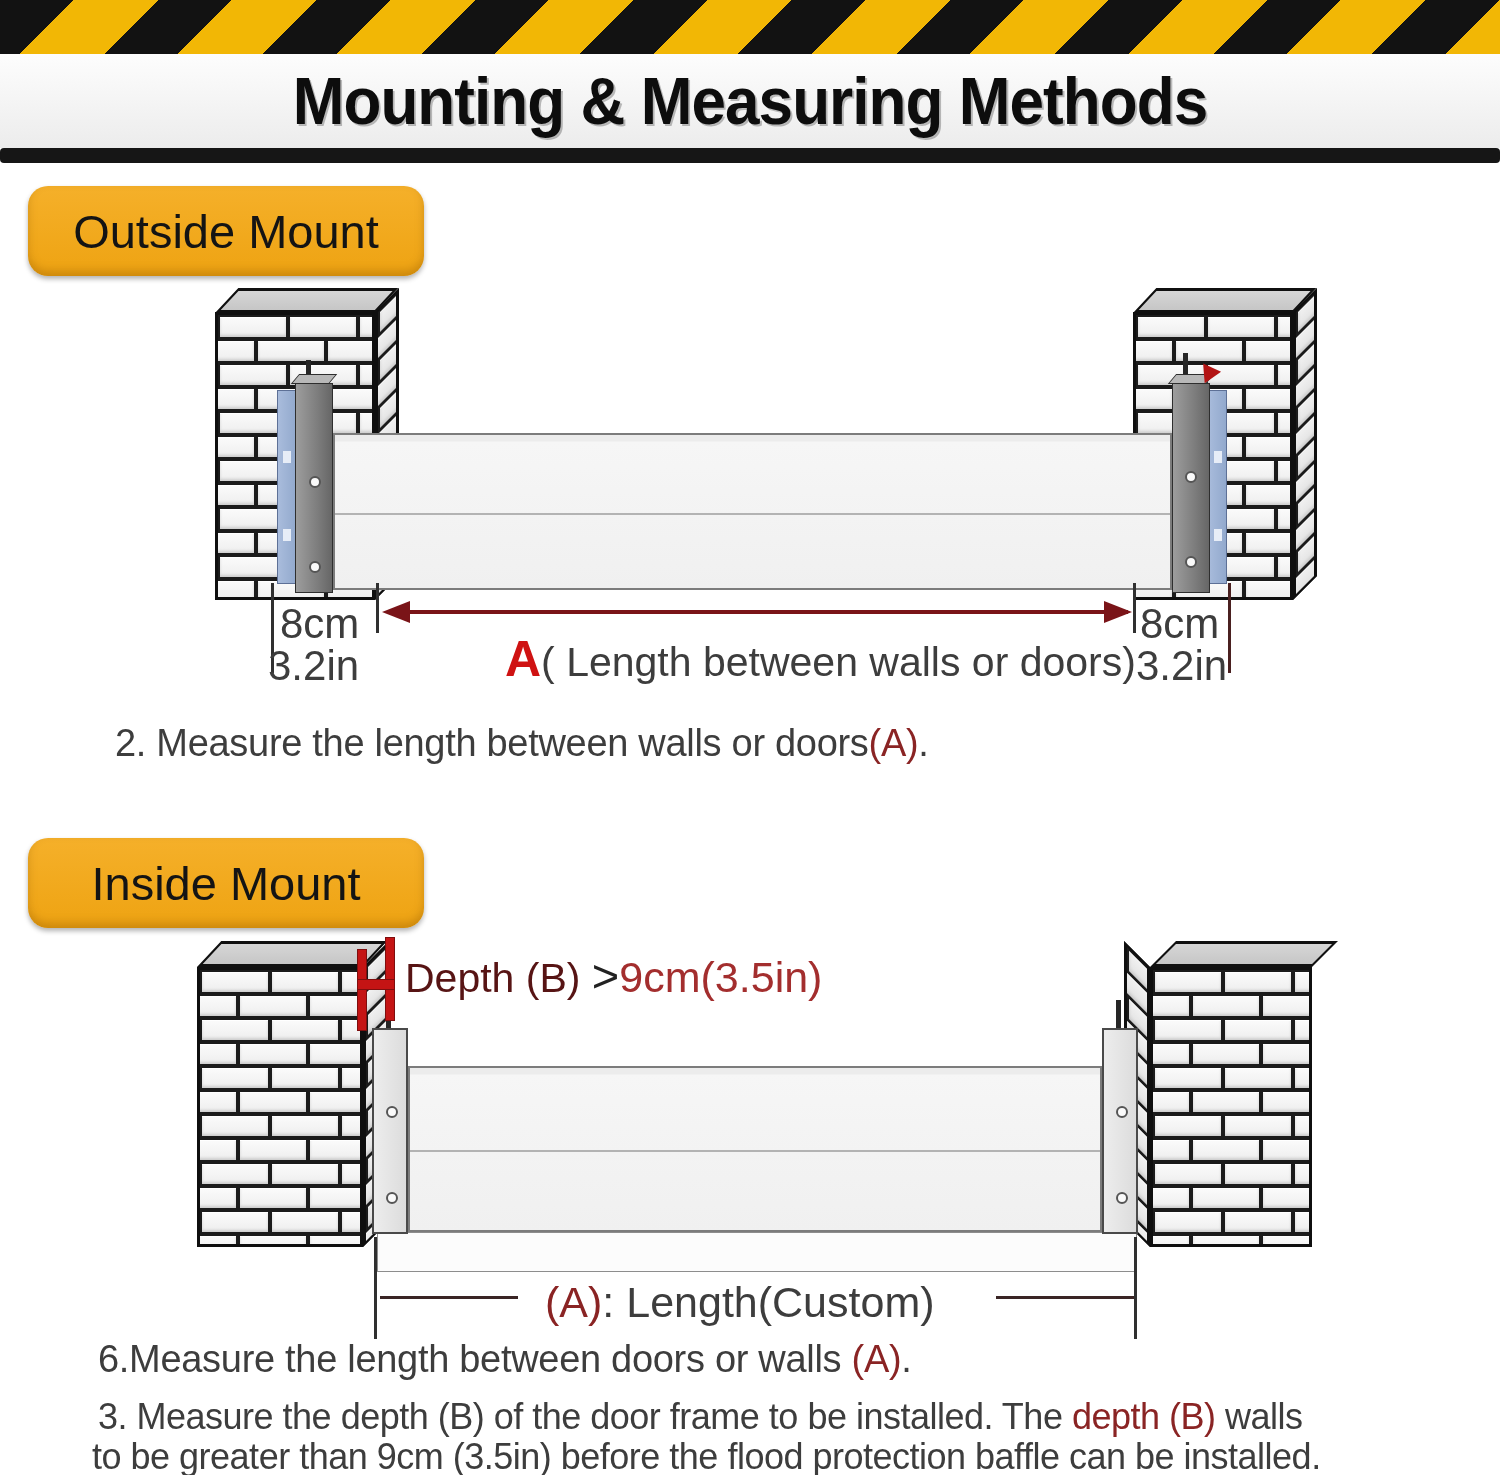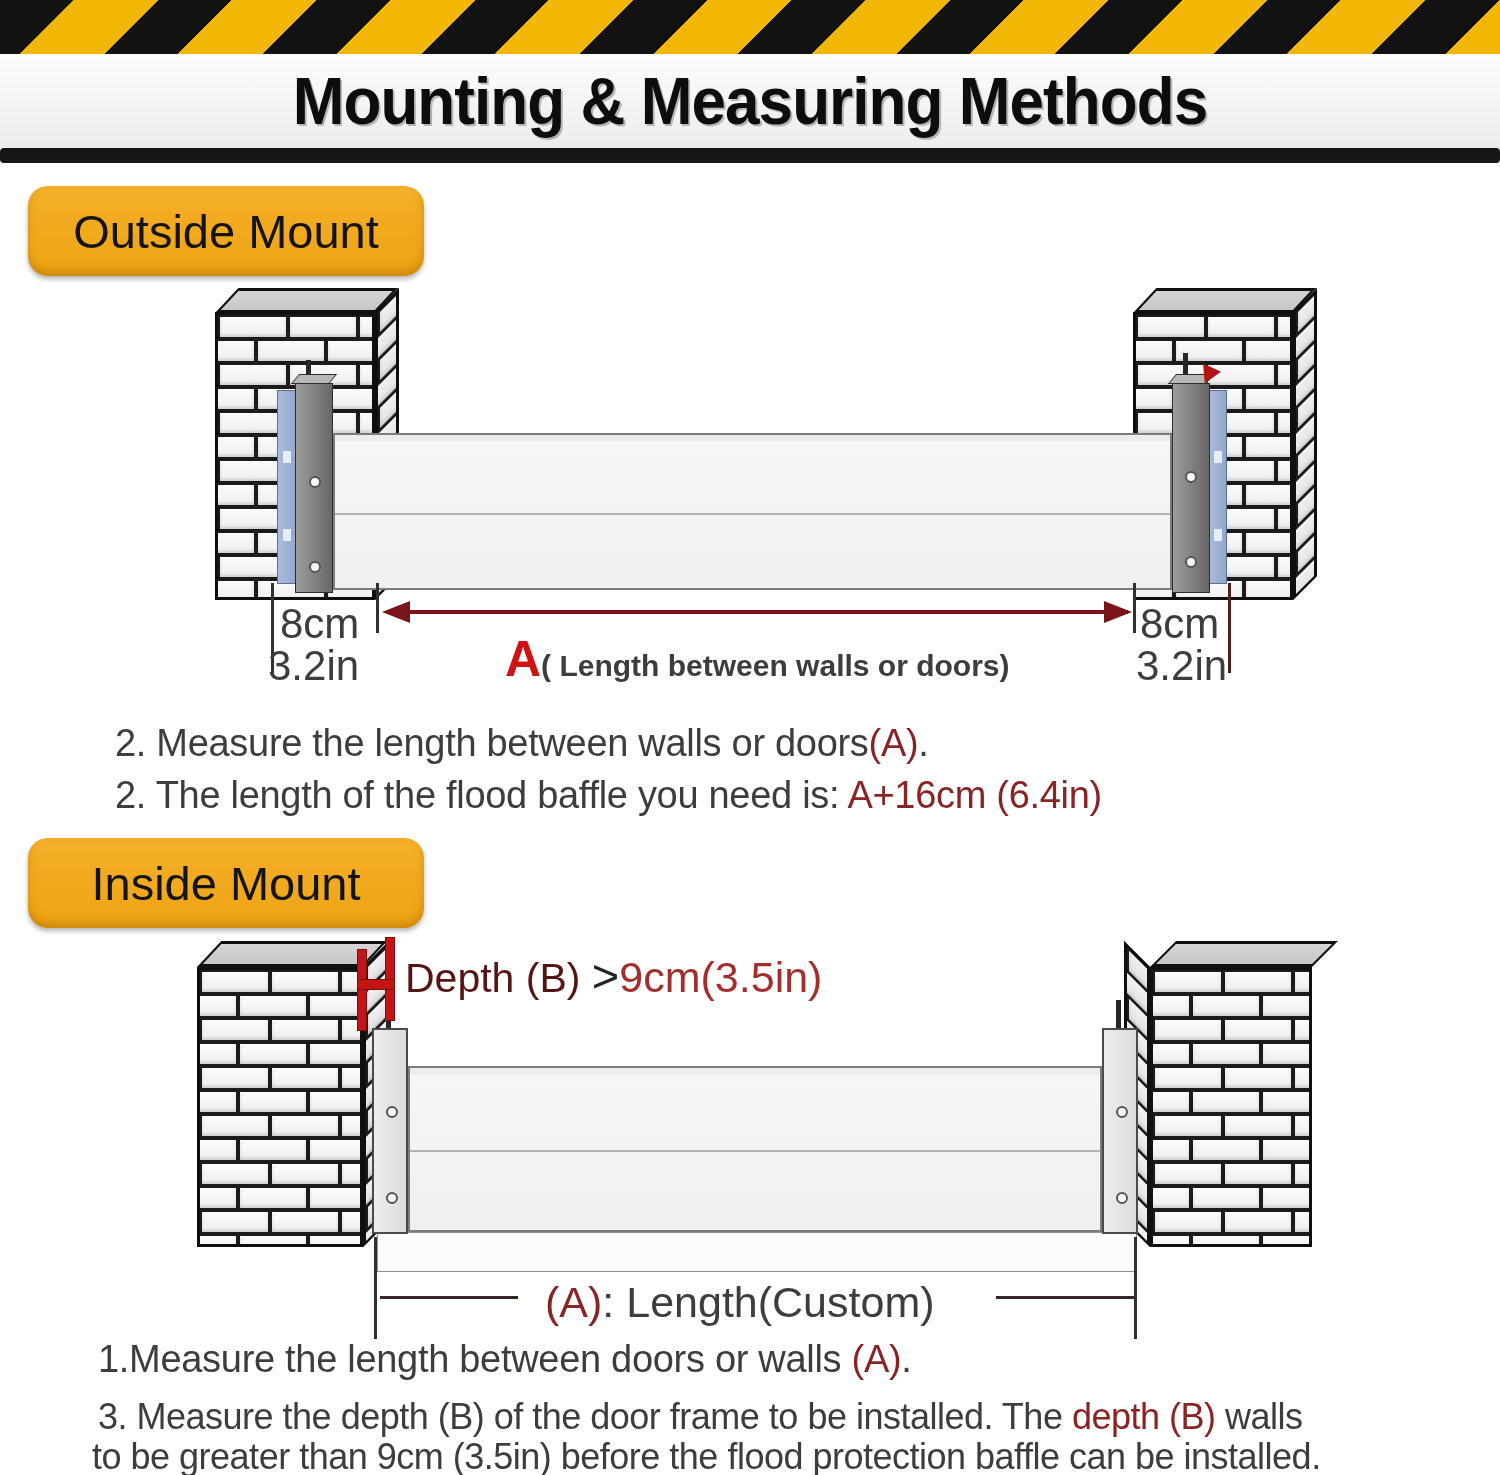--- a/index.html
+++ b/index.html
@@ -223,28 +223,25 @@
   <div class="dim-line" style="left:388px;top:610px;width:740px;"></div>
   <div class="arrow-left" style="left:382px;top:601px;"></div>
   <div class="arrow-right" style="left:1104px;top:601px;"></div>
 
   <div class="txt t42" style="left:280px;top:600px;">8cm</div>
   <div class="txt t42" style="left:268px;top:642px;">3.2in</div>
   <div class="txt t42" style="left:1140px;top:600px;">8cm</div>
   <div class="txt t42" style="left:1136px;top:642px;">3.2in</div>
 
   <div class="txt" style="left:505px;top:630px;">
-    <span class="bigA">A</span><span class="t42" style="font-size:30px;font-weight:bold;">( Length between walls or doors)</span>
+    <span class="bigA">A</span><span class="t42" style="font-size:41px;">( Length between walls or doors)</span>
   </div>
 
   <div class="txt t38" style="left:115px;top:722px;">
     <span>2. Measure the length between walls or doors</span><span class="maroon">(A)</span><span>.</span>
-  </div>
-  <div class="txt t38" style="left:115px;top:774px;">
-    <span>2. The length of the flood baffle you need is: </span><span class="maroon">A+16cm (6.4in)</span><span></span>
   </div>
 
   <div class="abs badge" style="left:28px;top:838px;">
     <span>Inside Mount</span>
   </div>
 
   <div class="top-face" style="left:197px;top:941px;width:166px;height:26px;transform:skewX(-43deg);transform-origin:bottom left;"></div>
   <div class="brick-face side-face" style="left:363px;top:967px;width:26px;height:280px;transform:skewY(-45deg);transform-origin:top left;">
       <div class="brick" style="left: 2px; top: 2px; width: 44px; height: 20px;"></div>
       <div class="brick" style="left: -20px; top: 26px; width: 44px; height: 20px;"></div>
@@ -379,21 +376,21 @@
 
   <div class="tick" style="left:374px;top:1237px;height:102px;"></div>
   <div class="tick" style="left:1134px;top:1237px;height:102px;"></div>
   <div class="dim-seg" style="left:380px;top:1296px;width:138px;"></div>
   <div class="dim-seg" style="left:996px;top:1296px;width:138px;"></div>
   <div class="txt" style="left:545px;top:1278px;">
     <span class="maroon" style="font-size:43px;">(A)</span><span style="font-size:43px;">: Length(Custom)</span>
   </div>
 
   <div class="txt t38" style="left:98px;top:1338px;">
-    <span>1.Measure the length between doors or walls </span><span class="maroon">(A)</span><span>.</span>
+    <span>6.Measure the length between doors or walls </span><span class="maroon">(A)</span><span>.</span>
   </div>
   <div class="txt t36" style="left:98px;top:1396px;">
     <span>3. Measure the depth (B) of the door frame to be installed. The </span><span class="maroon">depth (B)</span><span> walls</span>
   </div>
   <div class="txt t36" style="left:92px;top:1436px;">
     <span>to be greater than 9cm (3.5in) before the flood protection baffle can be installed.</span>
   </div>
 
 </div>
 

